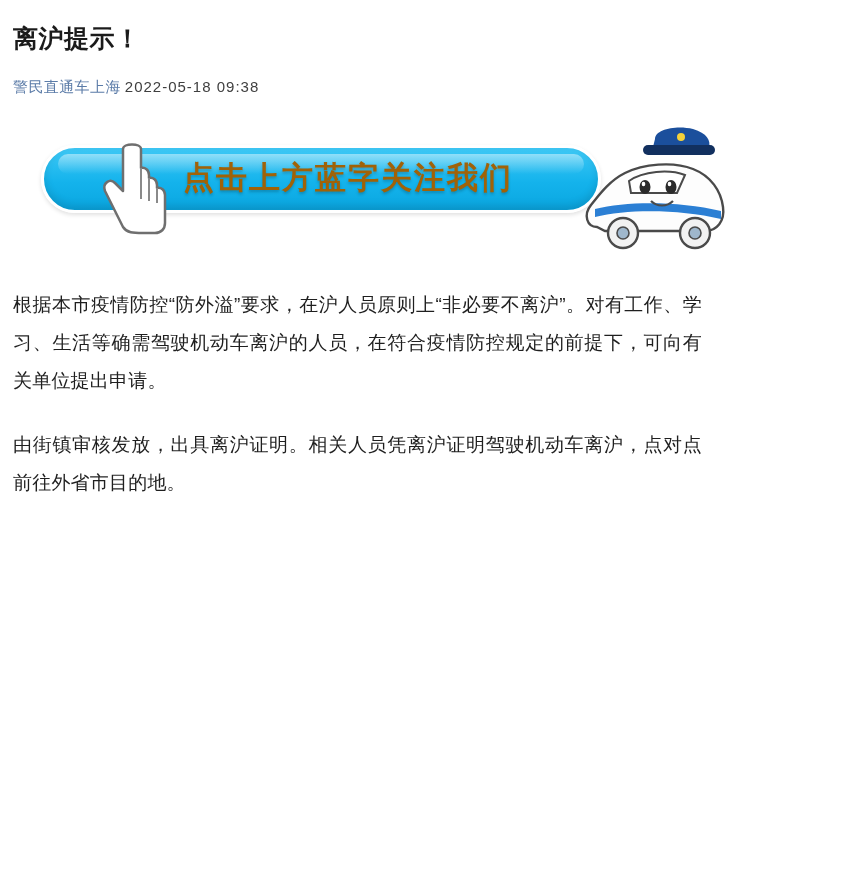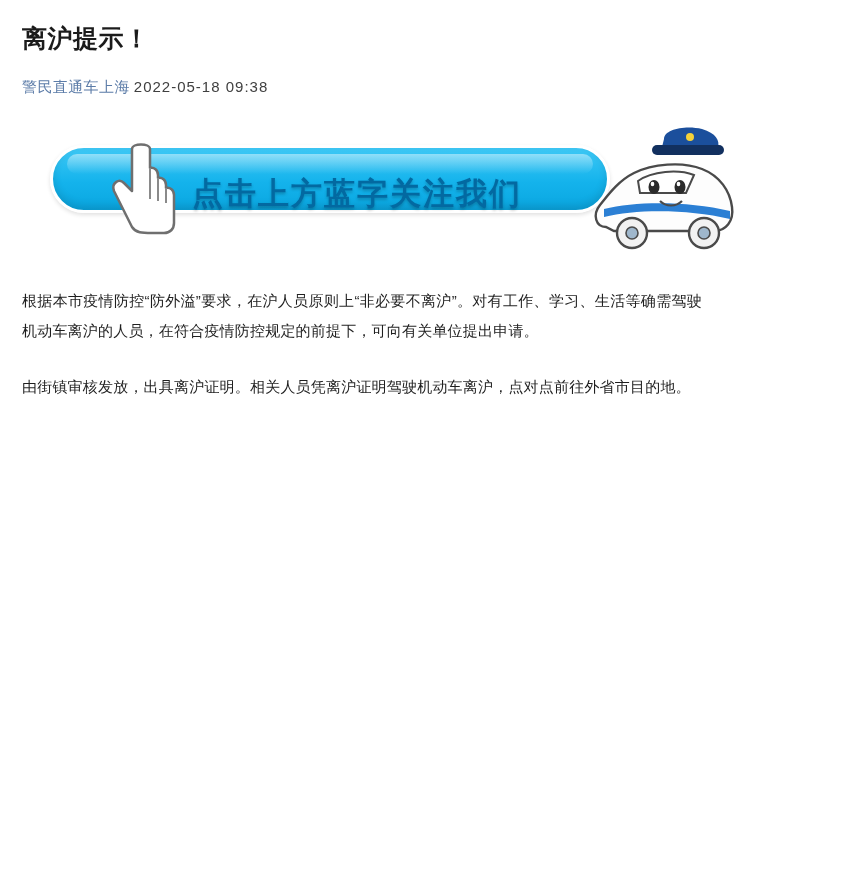--- a/index.html
+++ b/index.html
@@ -10,21 +10,21 @@
   body {
     width: 850px;
     min-height: 884px;
     font-family: "Liberation Sans", sans-serif;
     color: #1a1a1a;
     -webkit-font-smoothing: antialiased;
   }
   .article {
     box-sizing: border-box;
     width: 724px;
-    padding: 22px 22px 10px 22px;
+    padding: 22px 22px 10px 13px;
   }
   .article-title {
     font-size: 25px;
     font-weight: 700;
     line-height: 1.35;
     color: #1b1b1b;
     letter-spacing: 0.5px;
     margin: 0 0 22px 0;
   }
   .meta-row {
@@ -67,24 +67,24 @@
     content: "";
     position: absolute;
     left: 14px; right: 14px; top: 6px;
     height: 20px;
     border-radius: 18px;
     background: linear-gradient(rgba(255,255,255,.45), rgba(255,255,255,0));
   }
   .banner-text {
     position: absolute;
     left: 170px;
-    top: 50px;
+    top: 34px;
     font-size: 31px;
     font-weight: 700;
-    color: #0369a1;
+    color: #a16207;
     letter-spacing: 2px;
     text-shadow: 0 2px 3px rgba(0,0,0,.22);
     white-space: nowrap;
   }
   .hand-icon {
     position: absolute;
     left: 84px;
     top: 20px;
     width: 74px;
     height: 92px;
@@ -92,21 +92,21 @@
   .mascot {
     position: absolute;
     left: 556px;
     top: 0px;
     width: 170px;
     height: 140px;
   }
 
   
   .body-text p {
-    font-size: 15px;
+    font-size: 19px;
     line-height: 2.0;
     color: #1f1f1f;
     margin: 0 0 26px 0;
     text-align: justify;
     letter-spacing: 0.2px;
   }
   .body-text p:last-child { margin-bottom: 0; }
 </style>
 </head>
 <body>

